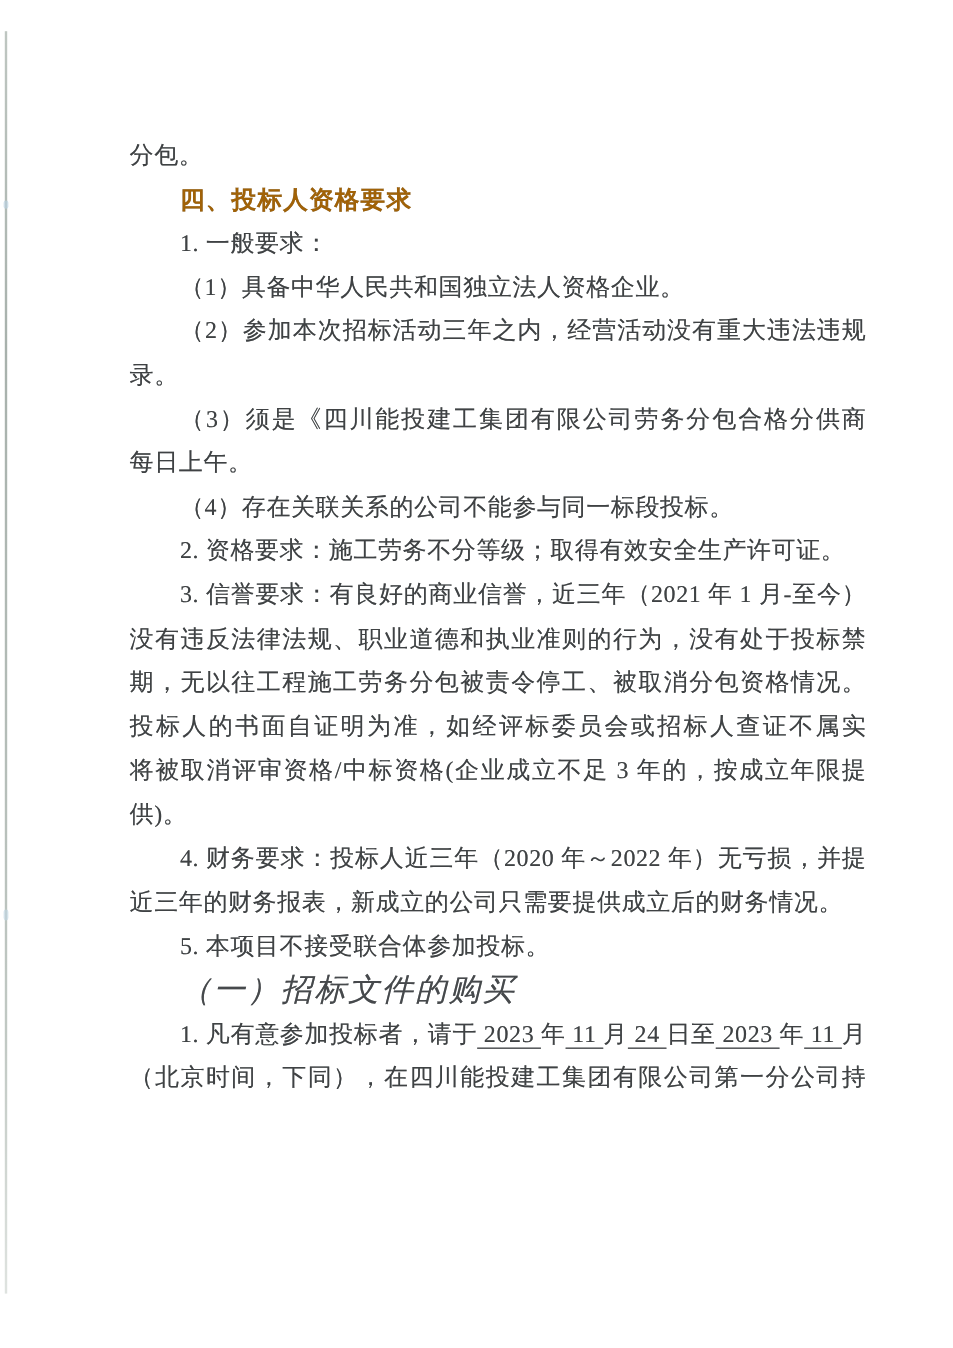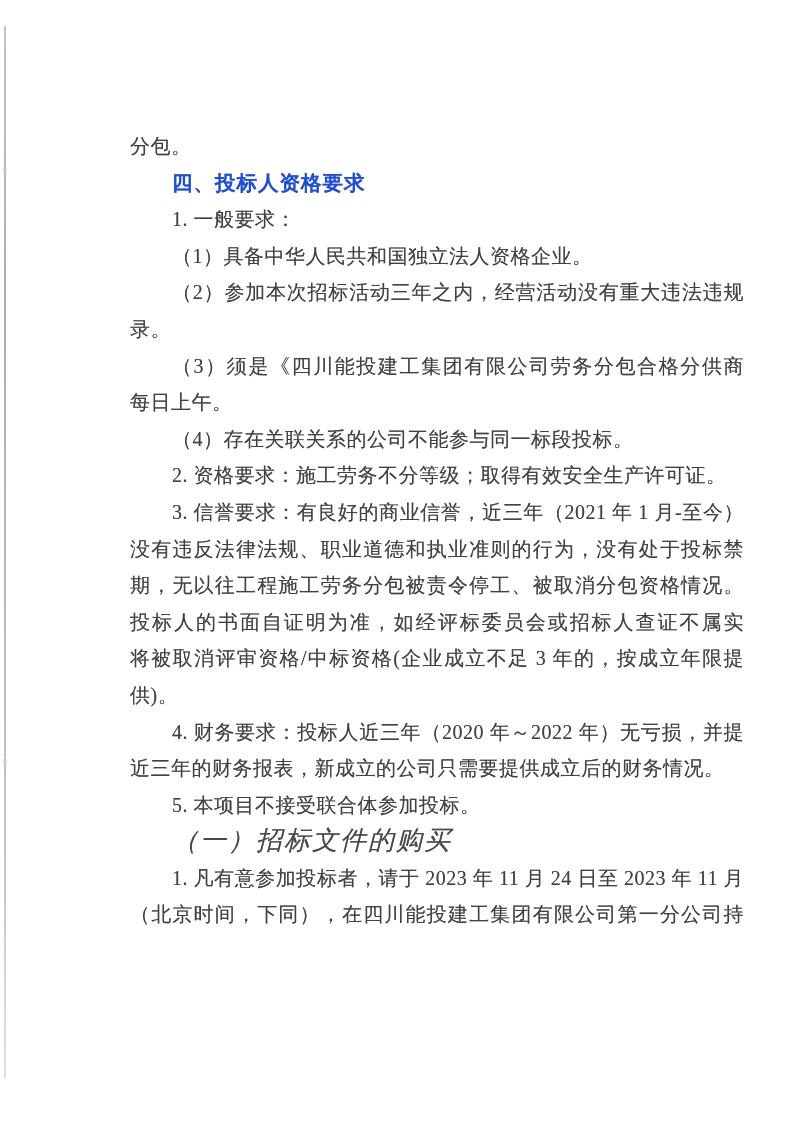--- a/index.html
+++ b/index.html
@@ -24,52 +24,52 @@
       #b3bcb6 0%, #98a39d 25%, #a6b0aa 55%, #b6bfb9 80%, #d9deda 100%);
     opacity: 0.85;
   }
   .speck { position: absolute; border-radius: 2px; opacity: 0.65; }
   .speck-a { left: 3px; top: 167px; width: 4px; height: 7px; background: #bcd3e2; }
   .speck-b { left: 3px; top: 758px; width: 4px; height: 9px; background: #c2d7e4; }
 
   .content {
     position: absolute;
     left: 108px;
-    top: 128px;
+    top: 112px;
     width: 614px;
     color: #3f4244;
     text-shadow: 0 0 0.5px rgba(70, 74, 76, 0.55);
-    margin-left: 22px;
   }
   .block { margin: 0; }
   .line {
     height: 36.6px;
     line-height: 36.6px;
     font-size: 20px;
     letter-spacing: 0.5px;
     overflow: hidden;
     white-space: normal;
     text-align: left;
   }
   .line.ind { padding-left: 42px; }
   .line.just { text-align: justify; text-align-last: justify; }
   .block.heading .line {
     font-family: "Liberation Sans", sans-serif;
     font-weight: 700;
     font-size: 20.5px;
     letter-spacing: 1px;
-    color: #1d4ed8;
+    color: #a16207;
   }
   .block.kaiti .line {
     font-style: italic;
     font-size: 26px;
     letter-spacing: 2px;
     color: #46494c;
   }
   .u {
+    text-decoration: underline;
     text-underline-offset: 5px;
     text-decoration-thickness: 1.3px;
     text-decoration-color: #46494b;
   }
 </style>
 </head>
 <body>
 
 <div class="page">
   <div class="scan-edge"></div>

